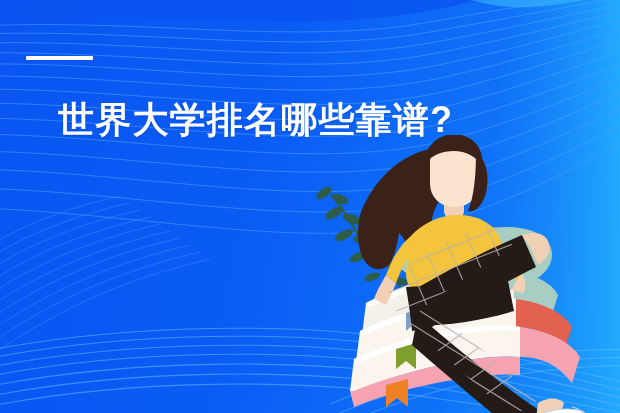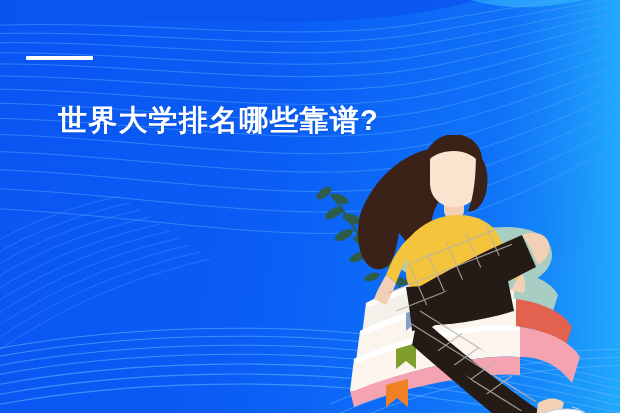--- a/index.html
+++ b/index.html
@@ -17,21 +17,21 @@
     background:linear-gradient(100deg,#0a55f2 0%,#0a5cf5 42%,#0f72f8 74%,#1a9cfb 93%,#20a9fc 100%);
   }
   .bg-svg{position:absolute;inset:0;width:620px;height:413px;}
   .rule{
     position:absolute;left:26px;top:56px;width:67px;height:4px;
     background:#ffffff;border-radius:1px;
   }
   .title{
     position:absolute;left:58px;top:102px;
     color:#ffffff;
-    font-size:29px;
+    font-size:36px;
     font-weight:bold;
     letter-spacing:1.2px;
     line-height:36px;
     white-space:nowrap;
     text-shadow:0 1px 2px rgba(0,30,90,.18);
   }
   .art{position:absolute;left:300px;top:135px;width:320px;height:278px;}
 </style>
 </head>
 <body>

